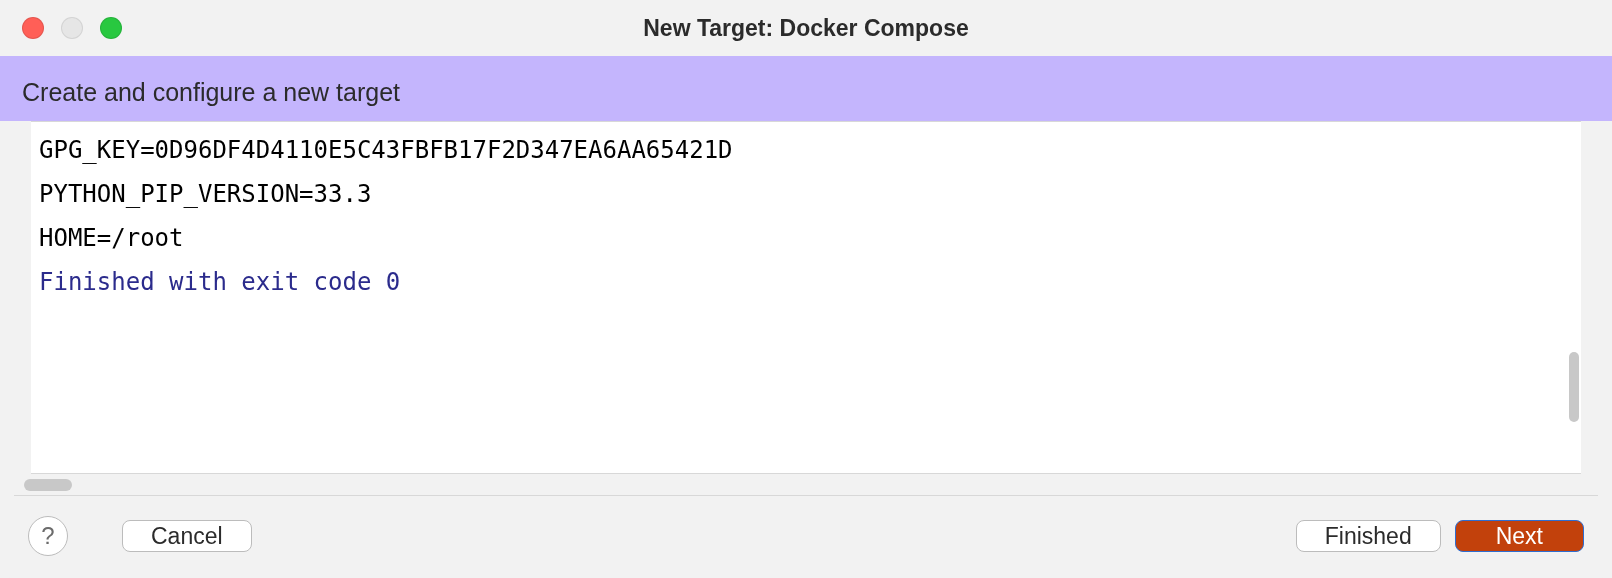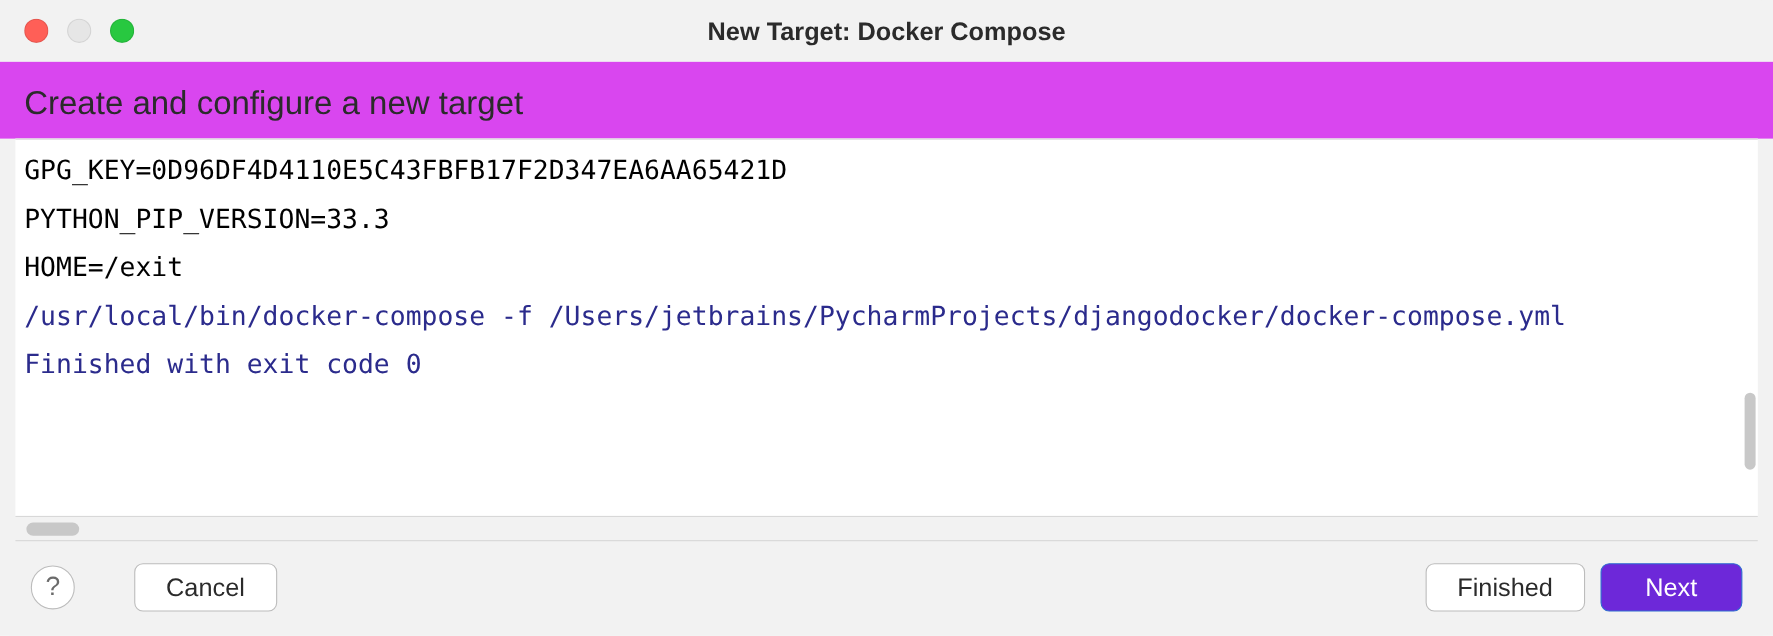--- a/index.html
+++ b/index.html
@@ -59,31 +59,31 @@
       position: absolute;
       left: 50%;
       transform: translateX(-50%);
       font-size: 23px;
       font-weight: 600;
       color: #2b2b2b;
     }
     
     .subtitle-row {
       padding: 22px 22px 14px 22px;
-      font-size: 30px;
+      font-size: 25px;
       color: #2b2b2b;
-      background: #d946ef;
+      background: #c4b5fd;
     }
     
     .console-area {
       flex: 1;
       background: #ffffff;
       border-top: 1px solid #d8d8d8;
       border-bottom: 1px solid #d8d8d8;
-      margin: 0 14px;
+      margin: 0 31px;
       position: relative;
       overflow: hidden;
     }
     
     .console-content {
       font-family: "SF Mono", "Monaco", "Menlo", "Consolas", monospace;
       font-size: 24px;
       line-height: 44px;
       padding: 6px 8px 0 8px;
       white-space: nowrap;
@@ -139,32 +139,32 @@
       display: flex;
       align-items: center;
       justify-content: center;
       font-size: 24px;
       color: #6b6b6b;
       cursor: pointer;
       margin-right: 40px;
     }
     
     .btn {
-      height: 44px;
+      height: 32px;
       padding: 0 28px;
       border-radius: 8px;
       font-size: 23px;
       cursor: pointer;
       border: 1px solid #bcbcbc;
       background: #ffffff;
       color: #2b2b2b;
     }
     
     .btn-primary {
-      background: #6d28d9;
+      background: #c2410c;
       border: 1px solid #2f6dd0;
       color: #ffffff;
       padding: 0 40px;
     }
     
     .footer-spacer {
       flex: 1;
     }
   </style>
 </head>
@@ -178,22 +178,21 @@
   </div>
   <div class="window-title">New Target: Docker Compose</div>
 </div>
 
 <div class="subtitle-row">Create and configure a new target</div>
 
 <div class="console-area">
   <div class="console-content" id="console-content">
       <div>GPG_KEY=0D96DF4D4110E5C43FBFB17F2D347EA6AA65421D</div>
       <div>PYTHON_PIP_VERSION=33.3</div>
-      <div>HOME=/exit</div>
-      <div class="console-line-blue">/usr/local/bin/docker-compose -f /Users/jetbrains/PycharmProjects/djangodocker/docker-compose.yml</div>
+      <div>HOME=/root</div>
       <div class="console-line-blue">Finished with exit code 0</div>
     </div>
   <div class="scrollbar-v"></div>
 </div>
 
 <div class="scrollbar-h-track">
   <div class="scrollbar-h-thumb"></div>
 </div>
 
 <div class="footer">

